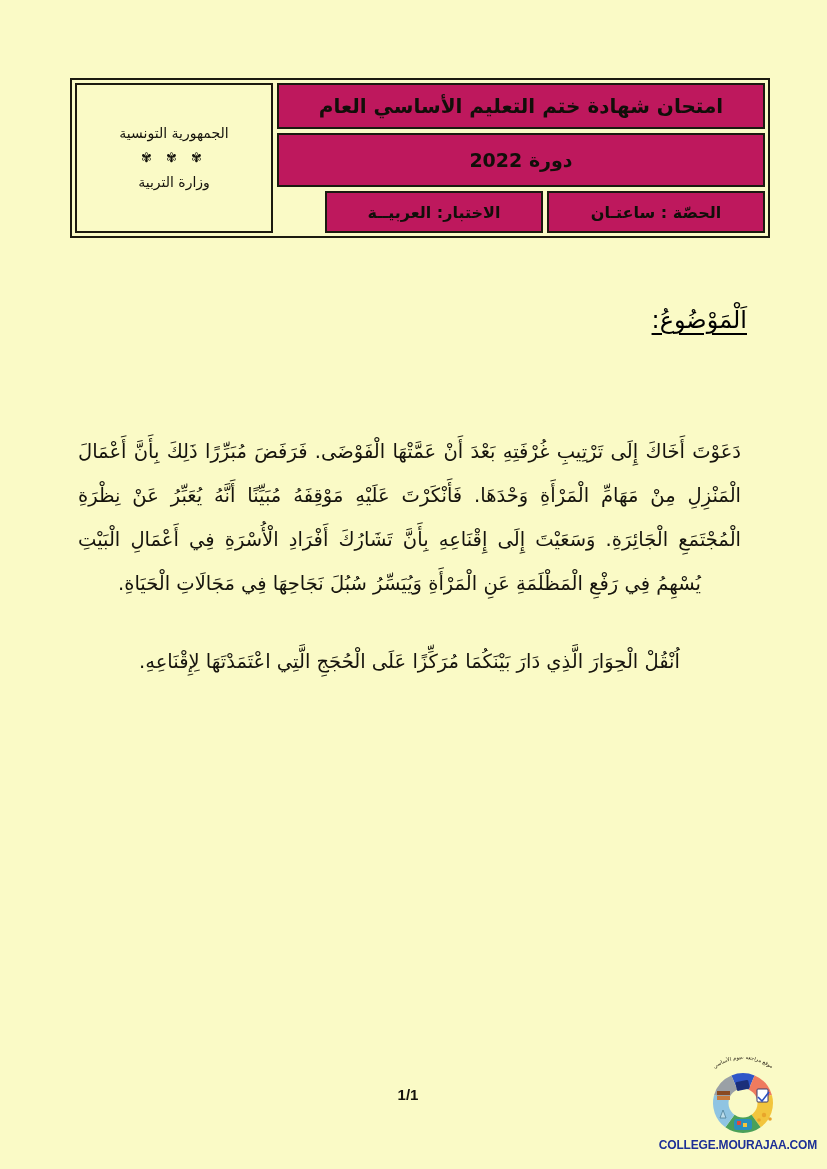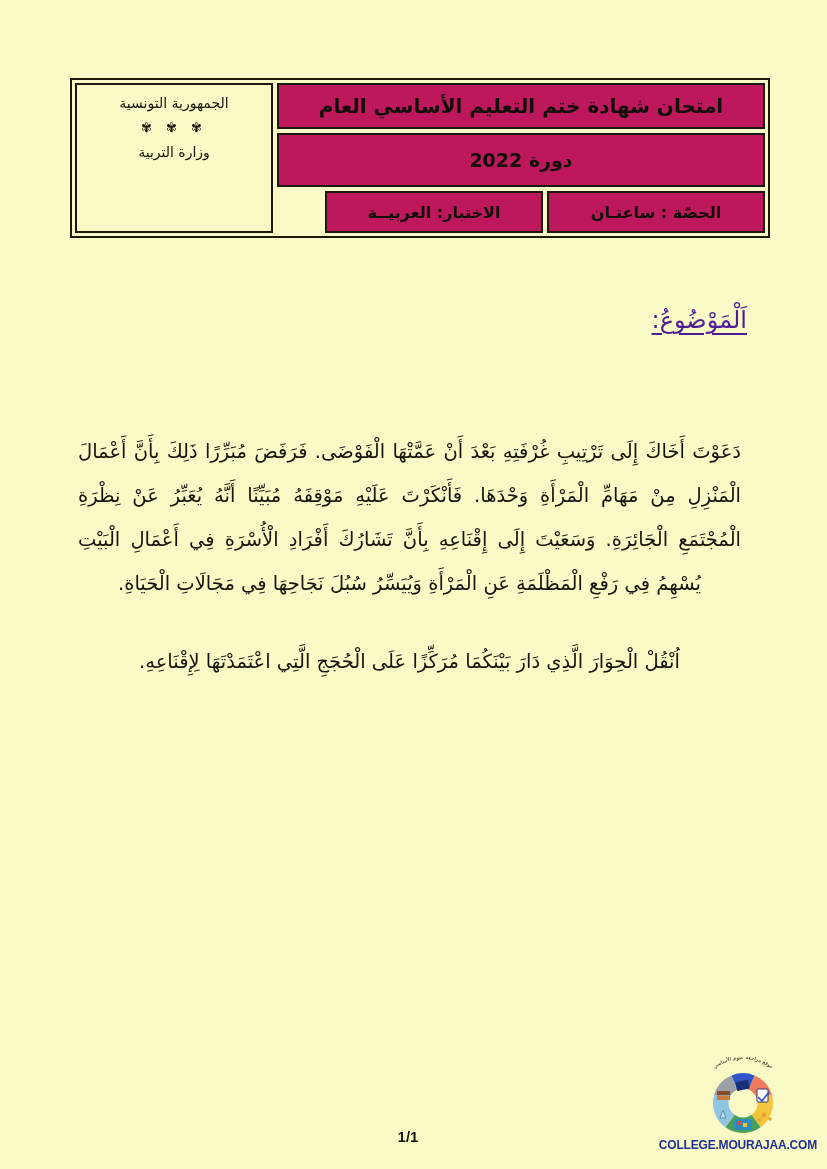--- a/index.html
+++ b/index.html
@@ -39,21 +39,21 @@
     box-sizing: border-box;
   }
   .header-right {
     width: 198px;
     flex: 0 0 198px;
     border: 2px solid #1c1a10;
     margin-right: 0;
     display: flex;
     flex-direction: column;
     align-items: center;
-    justify-content: flex-start;
+    justify-content: center;
     text-align: center;
     padding: 6px 4px;
     box-sizing: border-box;
   }
   .header-right .line {
     font-family: "DejaVu Sans", "Liberation Sans", sans-serif;
     font-size: 14px;
     line-height: 1.75;
     color: #15130c;
     white-space: nowrap;
@@ -117,21 +117,21 @@
     color: #110f09;
     white-space: nowrap;
   }
 
   
   .subject-heading {
     position: absolute;
     top: 306px;
     right: 80px;
     font-size: 24px;
-    color: #4c1d95;
+    color: #000000;
     text-decoration: underline;
     text-underline-offset: 5px;
     text-decoration-thickness: 1.5px;
     font-family: "DejaVu Sans", "Liberation Sans", sans-serif;
   }
 
   
   .body-block {
     position: absolute;
     top: 430px;
@@ -153,21 +153,21 @@
     text-align: justify;
   }
   .para-instruction {
     margin-top: 34px !important;
     text-align: center;
   }
 
   
   .page-number {
     position: absolute;
-    top: 1128px;
+    top: 1086px;
     left: 0;
     width: 816px;
     text-align: center;
     font-size: 15px;
     font-weight: bold;
     color: #15130c;
     font-family: "Liberation Sans", sans-serif;
   }
 
   .watermark {

